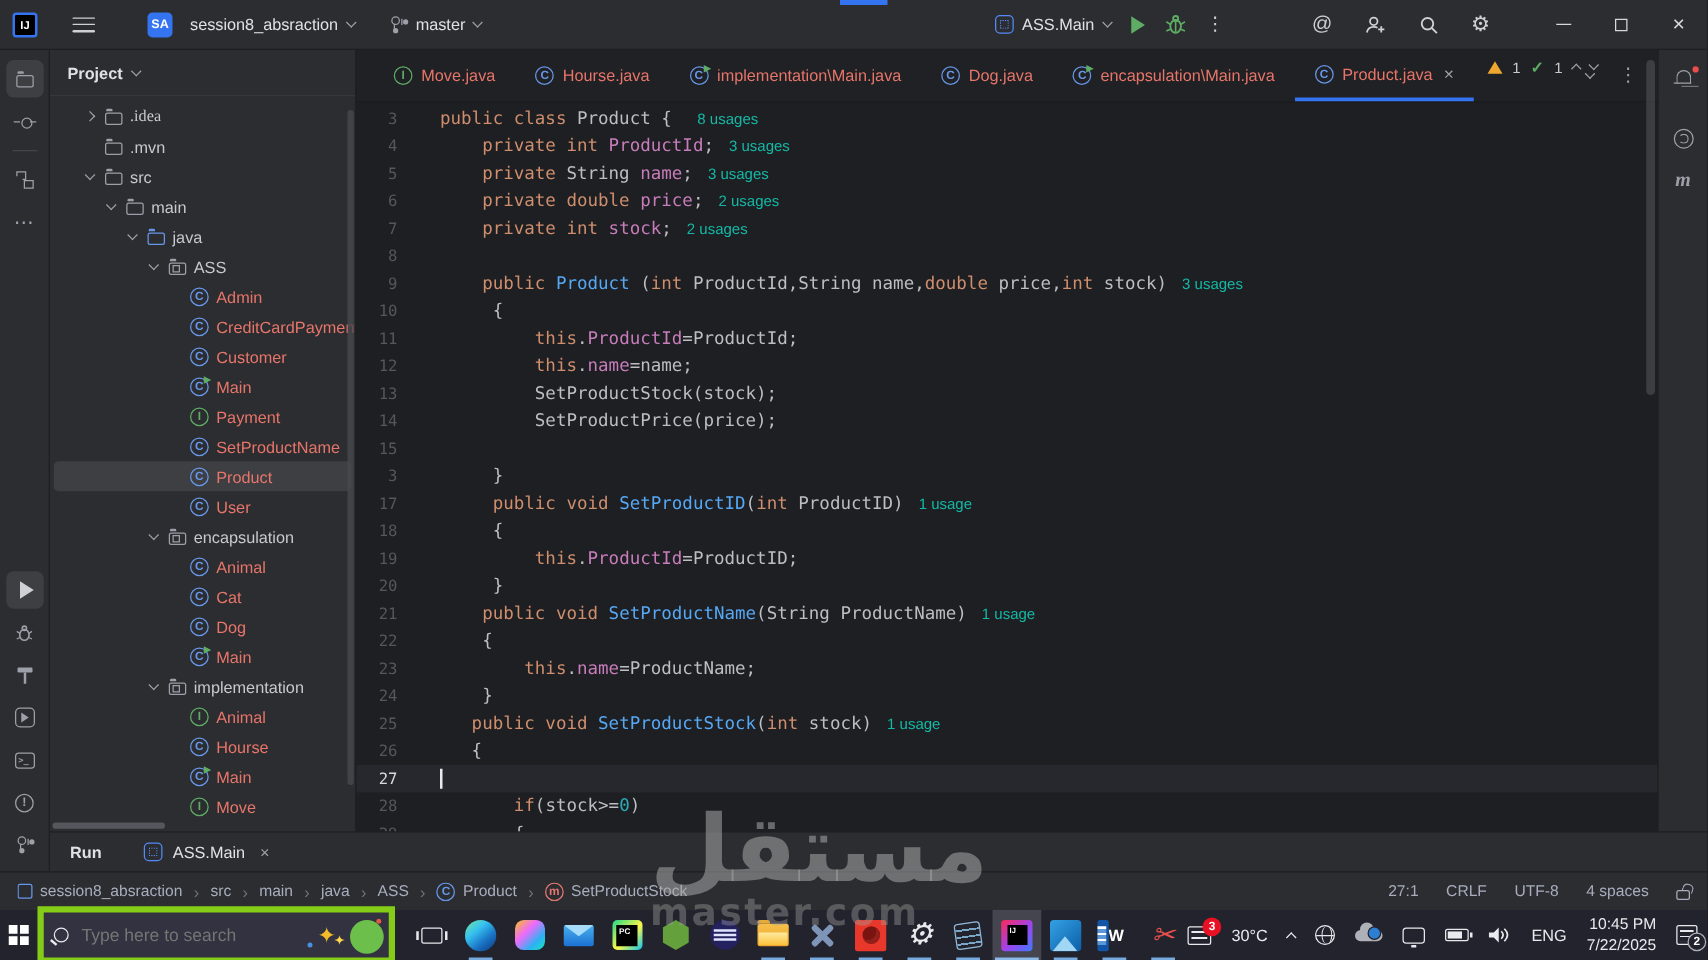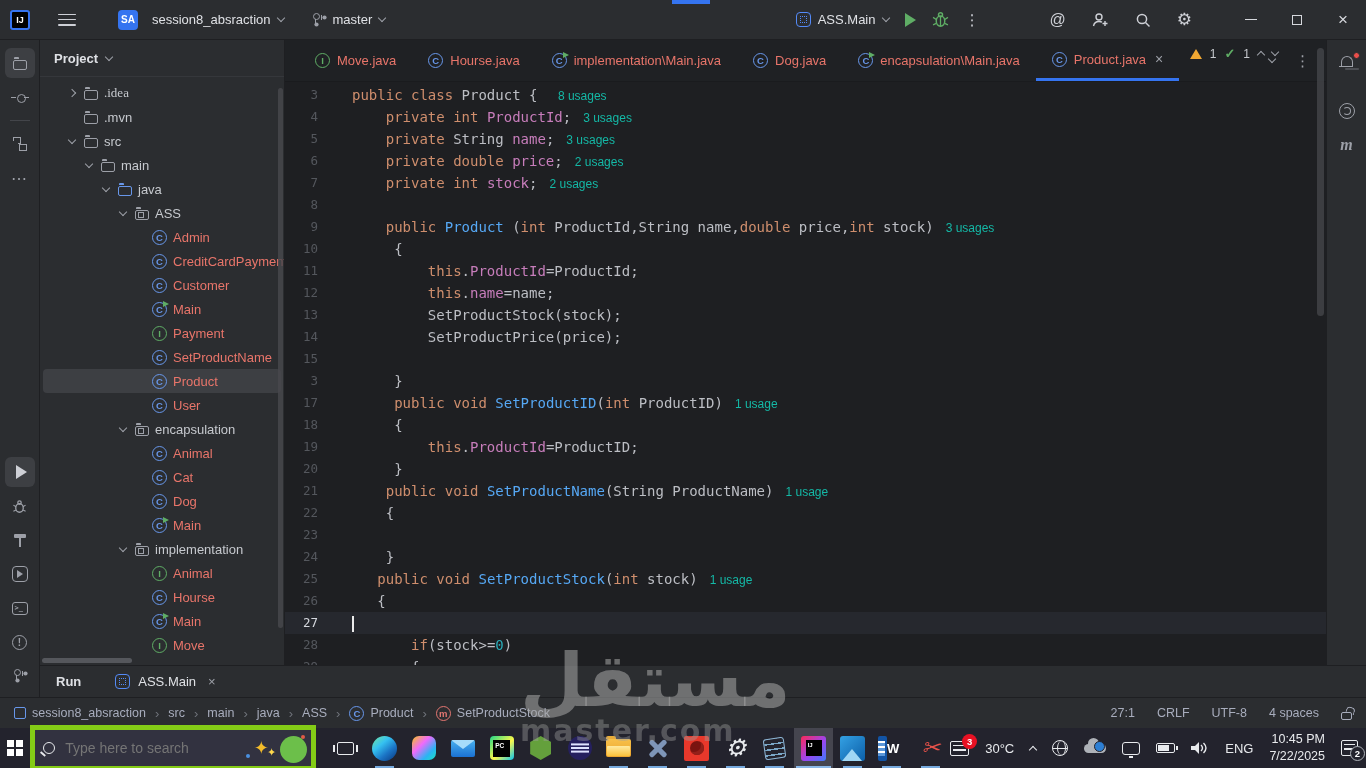--- a/index.html
+++ b/index.html
@@ -602,20 +602,21 @@
               <div class="code-line">
                 <span class="ln">21</span>
                 <span class="code"><span class="tk-pl">    </span><span class="tk-kw">public void </span><span class="tk-mt">SetProductName</span><span class="tk-pl">(String ProductName)</span><span class="tk-us">1 usage</span></span>
               </div>
               <div class="code-line">
                 <span class="ln">22</span>
                 <span class="code"><span class="tk-pl">    {</span></span>
               </div>
               <div class="code-line">
                 <span class="ln">23</span>
+                <span class="code"><span class="tk-pl">        </span><span class="tk-kw">this</span><span class="tk-pl">.</span><span class="tk-fd">name</span><span class="tk-pl">=ProductName;</span></span>
               </div>
               <div class="code-line">
                 <span class="ln">24</span>
                 <span class="code"><span class="tk-pl">    }</span></span>
               </div>
               <div class="code-line">
                 <span class="ln">25</span>
                 <span class="code"><span class="tk-pl">   </span><span class="tk-kw">public void </span><span class="tk-mt">SetProductStock</span><span class="tk-pl">(</span><span class="tk-kw">int </span><span class="tk-pl">stock)</span><span class="tk-us">1 usage</span></span>
               </div>
               <div class="code-line">

